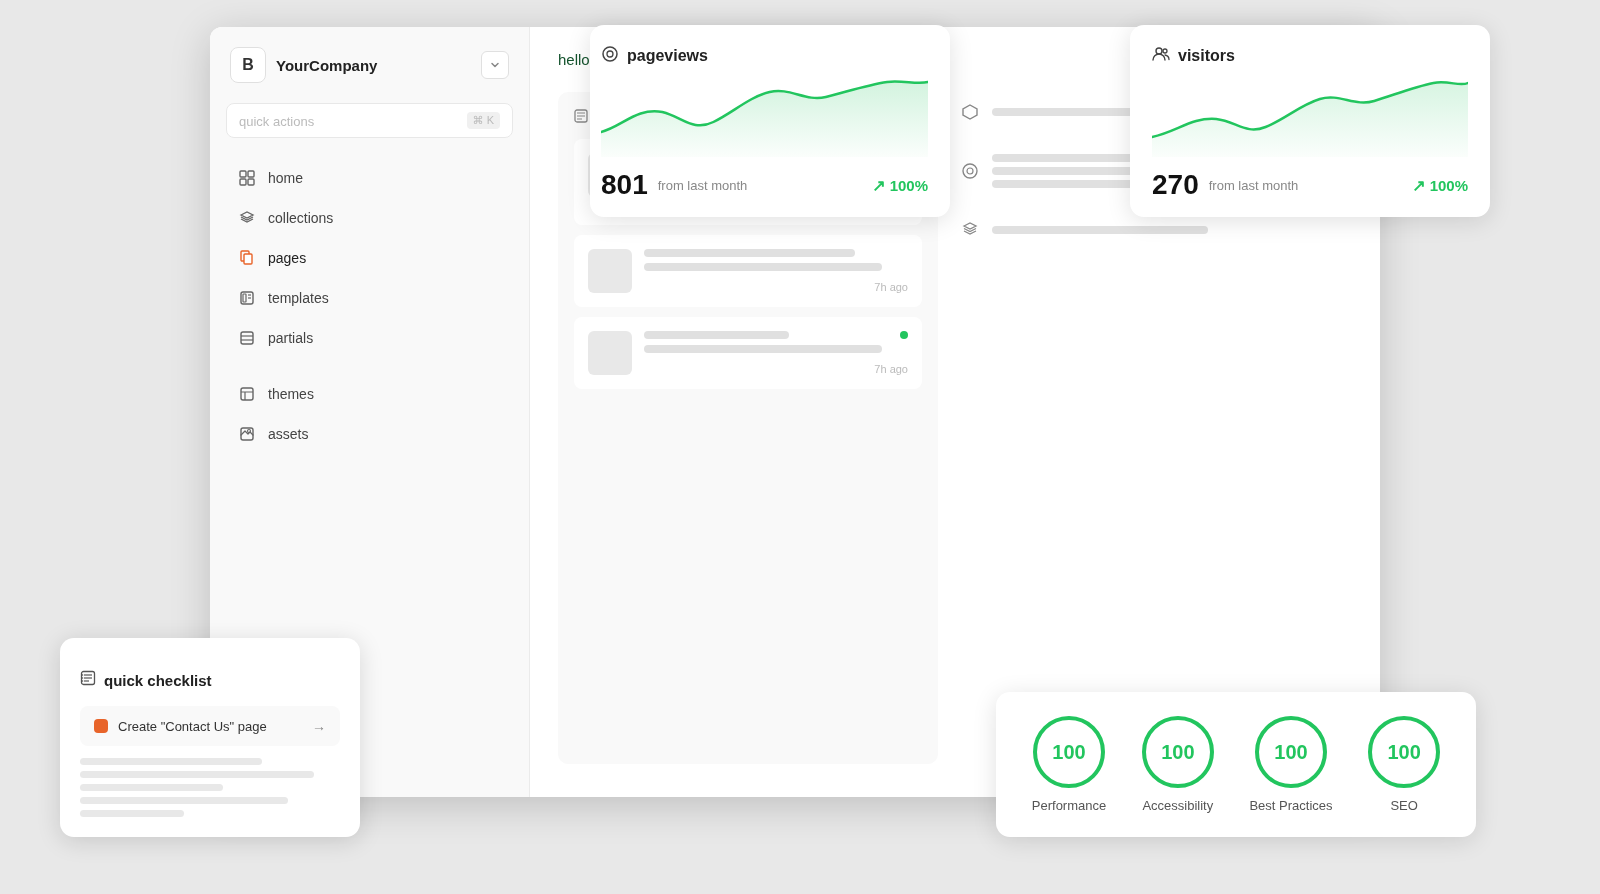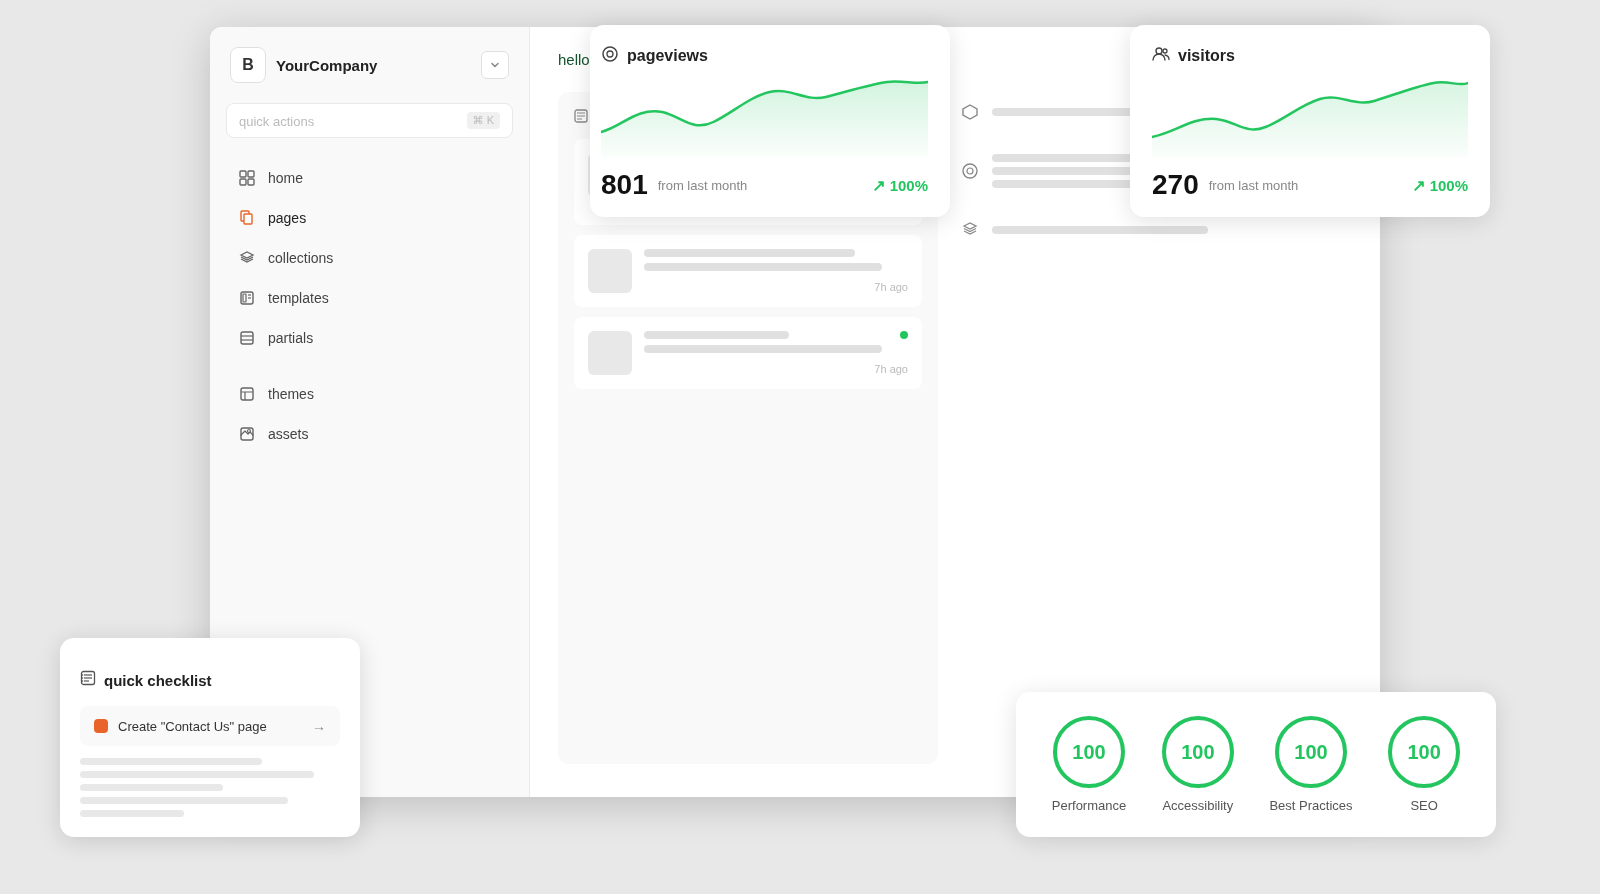--- a/index.html
+++ b/index.html
@@ -365,21 +365,21 @@
 
     .arrow-up {
       color: #22c55e;
       font-size: 16px;
     }
 
     
     .score-card {
       position: absolute;
       bottom: 40px;
-      right: 4px;
+      right: 24px;
       width: 480px;
       background: #fff;
       border-radius: 14px;
       box-shadow: 0 4px 24px rgba(0,0,0,0.12);
       padding: 24px 28px;
       z-index: 10;
       display: flex;
       gap: 20px;
       justify-content: space-around;
     }
@@ -520,39 +520,39 @@
           <svg width="16" height="16" viewBox="0 0 16 16" fill="none">
             <rect x="1" y="1" width="6" height="6" rx="1" stroke="#666" stroke-width="1.4"></rect>
             <rect x="9" y="1" width="6" height="6" rx="1" stroke="#666" stroke-width="1.4"></rect>
             <rect x="1" y="9" width="6" height="6" rx="1" stroke="#666" stroke-width="1.4"></rect>
             <rect x="9" y="9" width="6" height="6" rx="1" stroke="#666" stroke-width="1.4"></rect>
           </svg>
         </div>
         <span>home</span>
       </div>
 
-      <div class="nav-item active">
-        <div class="nav-icon orange">
-          <svg width="16" height="16" viewBox="0 0 16 16" fill="none">
-            <rect x="2" y="1" width="8" height="10" rx="1" stroke="#e8642a" stroke-width="1.4"></rect>
-            <rect x="5" y="4" width="8" height="10" rx="1" fill="white" stroke="#e8642a" stroke-width="1.4"></rect>
-          </svg>
-        </div>
-        <span>pages</span>
-      </div>
-
       <div class="nav-item">
         <div class="nav-icon">
           <svg width="16" height="16" viewBox="0 0 16 16" fill="none">
             <path d="M2 5L8 2L14 5L8 8L2 5Z" stroke="#666" stroke-width="1.3"></path>
             <path d="M2 9L8 12L14 9" stroke="#666" stroke-width="1.3"></path>
             <path d="M2 7L8 10L14 7" stroke="#666" stroke-width="1.3"></path>
           </svg>
         </div>
         <span>collections</span>
+      </div>
+
+      <div class="nav-item active">
+        <div class="nav-icon orange">
+          <svg width="16" height="16" viewBox="0 0 16 16" fill="none">
+            <rect x="2" y="1" width="8" height="10" rx="1" stroke="#e8642a" stroke-width="1.4"></rect>
+            <rect x="5" y="4" width="8" height="10" rx="1" fill="white" stroke="#e8642a" stroke-width="1.4"></rect>
+          </svg>
+        </div>
+        <span>pages</span>
       </div>
 
       <div class="nav-item">
         <div class="nav-icon">
           <svg width="16" height="16" viewBox="0 0 16 16" fill="none">
             <rect x="2" y="2" width="12" height="12" rx="2" stroke="#666" stroke-width="1.4"></rect>
             <rect x="4" y="4" width="3" height="8" rx="0.5" stroke="#666" stroke-width="1.2"></rect>
             <line x1="9" y1="5" x2="12" y2="5" stroke="#666" stroke-width="1.2"></line>
             <line x1="9" y1="8" x2="12" y2="8" stroke="#666" stroke-width="1.2"></line>
           </svg>

